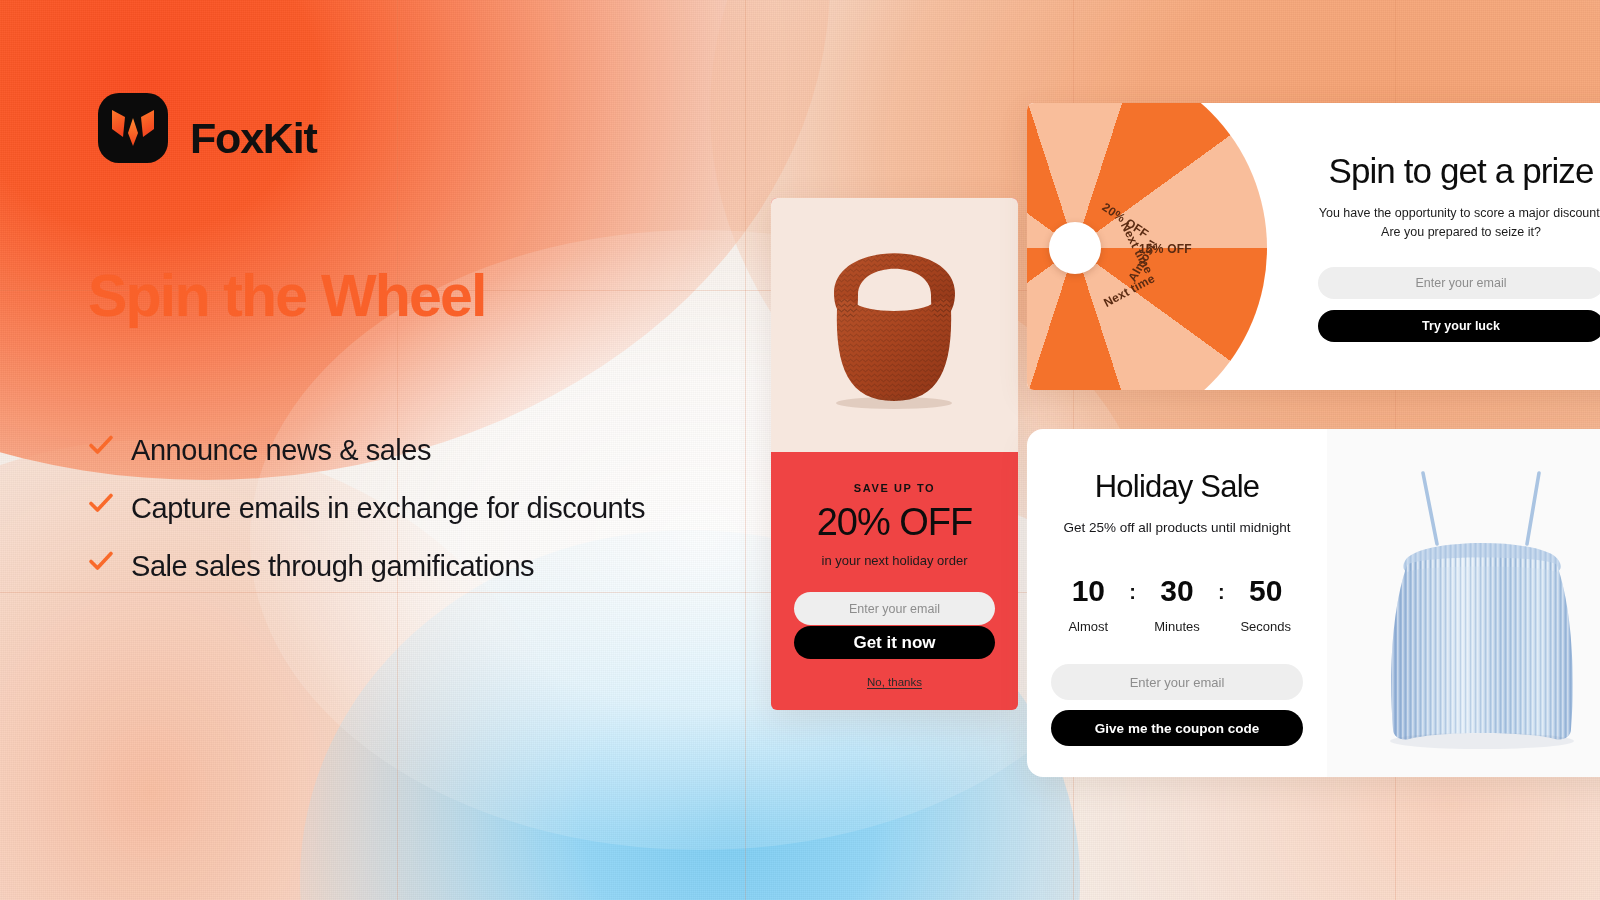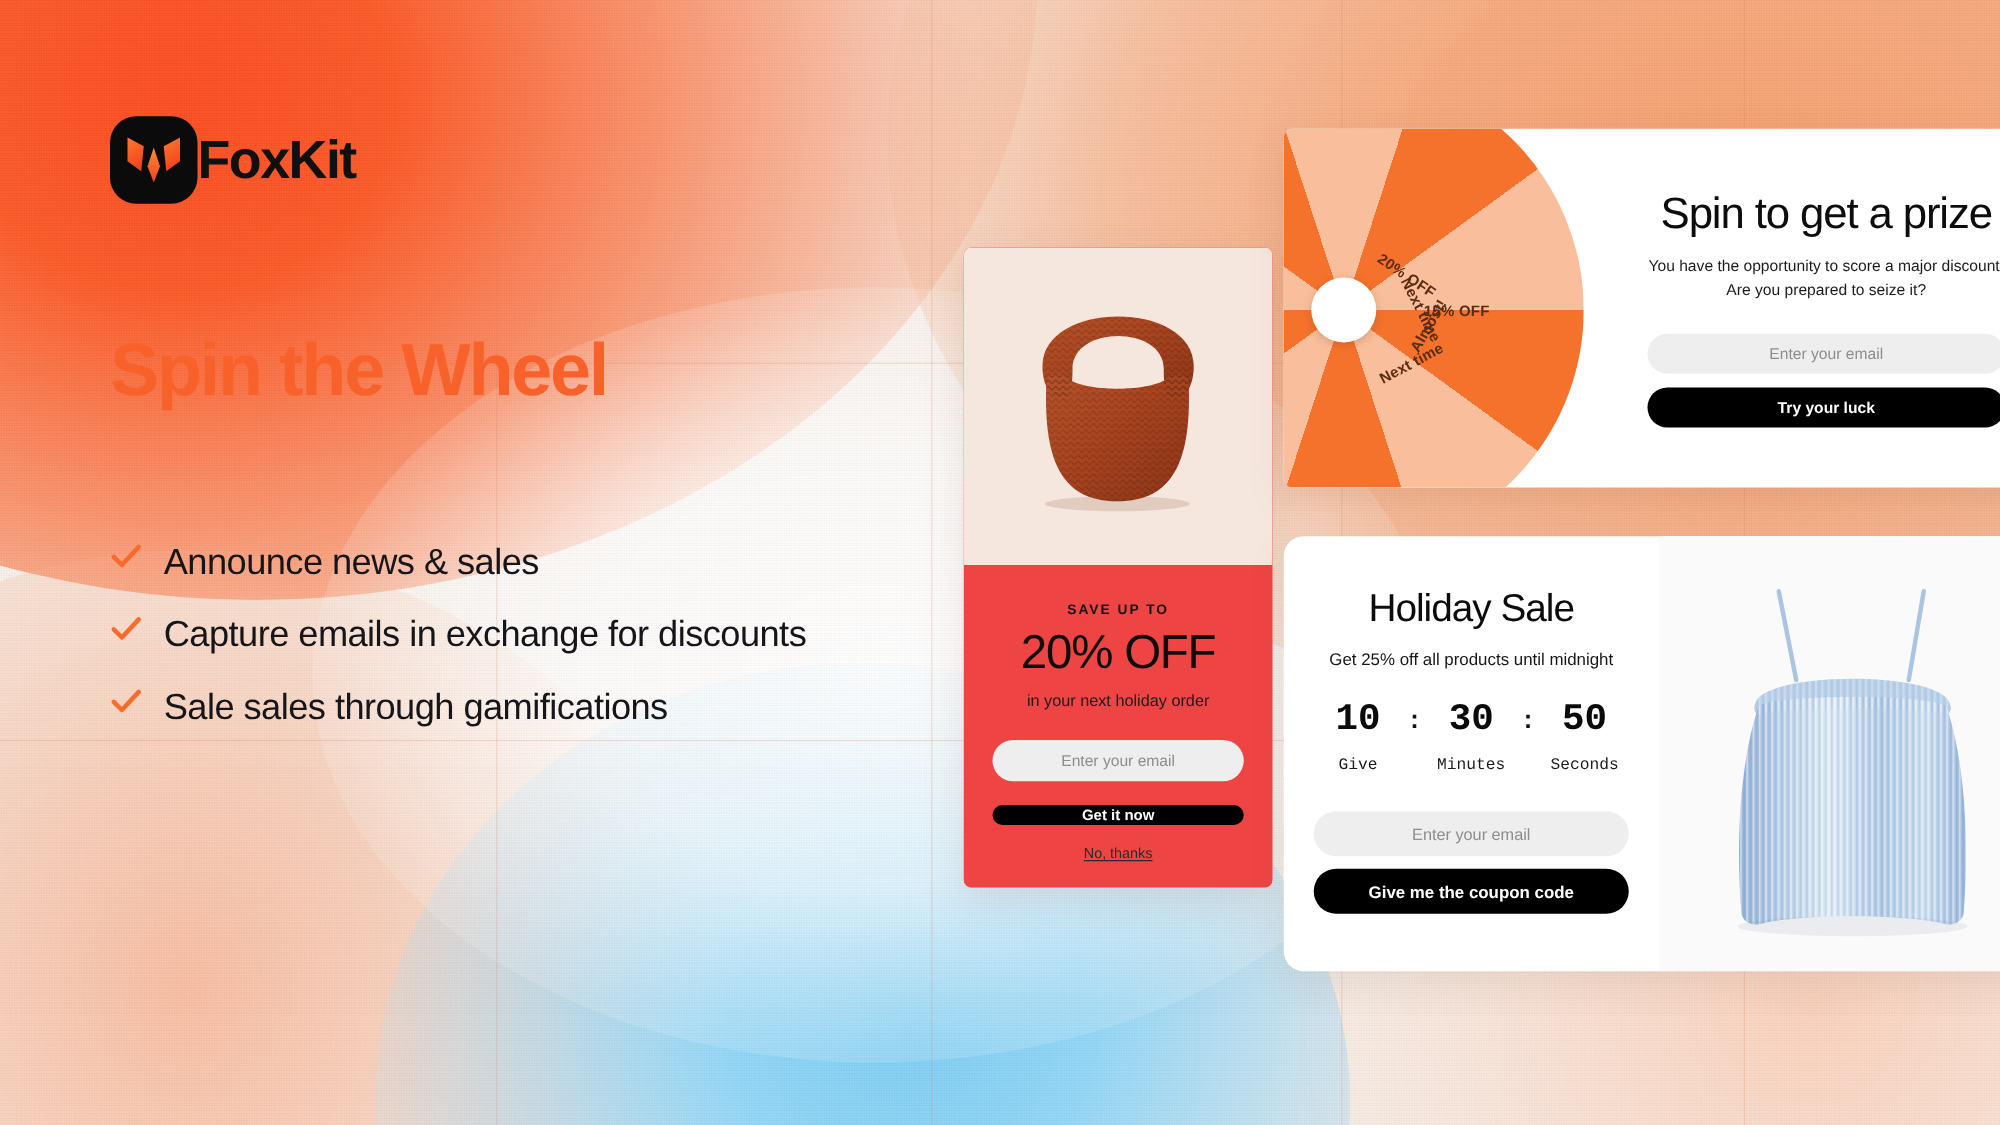--- a/index.html
+++ b/index.html
@@ -42,21 +42,21 @@
   .gv{ width:1px; top:0; bottom:0; }
   .gh{ height:1px; left:0; right:0; }
   #grain{
     position:absolute; inset:0; pointer-events:none; opacity:.38;
     background-image:
       repeating-linear-gradient(0deg, rgba(255,255,255,.05) 0 1px, rgba(0,0,0,.045) 1px 2px),
       repeating-linear-gradient(90deg, rgba(255,255,255,.04) 0 1px, rgba(0,0,0,.04) 1px 2px);
   }
 
   
-  #brand{ position:absolute; left:88px; top:93px; display:flex; align-items:center; }
+  #brand{ position:absolute; left:98px; top:93px; display:flex; align-items:flex-end; gap:22px; }
   .logo-mark{
     width:70px; height:70px; border-radius:21px; background:#0b0b0b;
     position:relative; overflow:hidden; flex:none;
   }
   .brand-name{
     font-size:43px; font-weight:700; letter-spacing:-1.2px; color:#101010;
   }
 
   #headline{
     position:absolute; left:88px; top:262px; width:620px;
@@ -96,21 +96,21 @@
   .prod-body{ padding:30px 23px 0; text-align:center; }
   .save-label{
     font-size:11px; font-weight:700; letter-spacing:1.6px; color:#111;
   }
   .off-big{
     font-size:38px; font-weight:500; color:#0d0d0d; letter-spacing:-1px;
     margin-top:9px; line-height:1;
   }
   .off-sub{ font-size:13px; color:#1b1b1b; margin-top:12px; }
   #card-product .field{ height:33px; font-size:12.5px; margin-top:24px; }
-  #card-product .btn-dark{ height:16px; font-size:12px; margin-top:19px; }
+  #card-product .btn-dark{ height:33px; font-size:17px; margin-top:1px; }
   .nothanks{
     margin-top:17px; font-size:11.5px; color:#2a2a2a;
     text-decoration:underline; text-underline-offset:2px;
   }
 
   
   #card-spin{
     position:absolute; left:1027px; top:103px; width:620px; height:287px;
     background:#fff; border-radius:7px; overflow:hidden;
     box-shadow:0 10px 30px rgba(120,80,60,.12);
@@ -155,22 +155,22 @@
     display:flex;
   }
   .holiday-left{
     width:300px; padding:40px 24px 0; text-align:center; flex:none;
   }
   .holiday-title{
     font-size:31px; font-weight:500; color:#0c0c0c; letter-spacing:-.8px;
   }
   .holiday-sub{ font-size:13.5px; color:#17171a; margin-top:15px; }
   .countdown{
-    display:flex; align-items:flex-start; justify-content:flex-end;
-    gap:4px; margin-top:26px;font-family:Liberation Mono, monospace;
+    display:flex; align-items:flex-start; justify-content:center;
+    gap:4px; margin-top:41px;
   }
   .cd-unit{ width:74px; }
   .cd-num{ font-size:30px; font-weight:700; color:#0a0a0a; line-height:1; }
   .cd-lab{ font-size:13px; color:#1b1b1b; margin-top:13px; }
   .cd-sep{ font-size:20px; font-weight:700; color:#111; padding-top:5px; }
   #card-holiday .field{ height:36px; font-size:13px; margin-top:30px; }
   #card-holiday .btn-dark{ height:36px; font-size:13.5px; margin-top:10px; }
   .holiday-right{ flex:1; background:#fafafa; position:relative; overflow:hidden; }
 </style>
 </head>
@@ -309,21 +309,21 @@
 </div>
 
 <div id="card-holiday">
   <div class="holiday-left">
     <div class="holiday-title">Holiday Sale</div>
     <div class="holiday-sub">Get 25% off all products until midnight</div>
 
     <div class="countdown">
       <div class="cd-unit">
         <div class="cd-num">10</div>
-        <div class="cd-lab">Give</div>
+        <div class="cd-lab">Almost</div>
       </div>
       <div class="cd-sep">:</div>
       <div class="cd-unit">
         <div class="cd-num">30</div>
         <div class="cd-lab">Minutes</div>
       </div>
       <div class="cd-sep">:</div>
       <div class="cd-unit">
         <div class="cd-num">50</div>
         <div class="cd-lab">Seconds</div>

